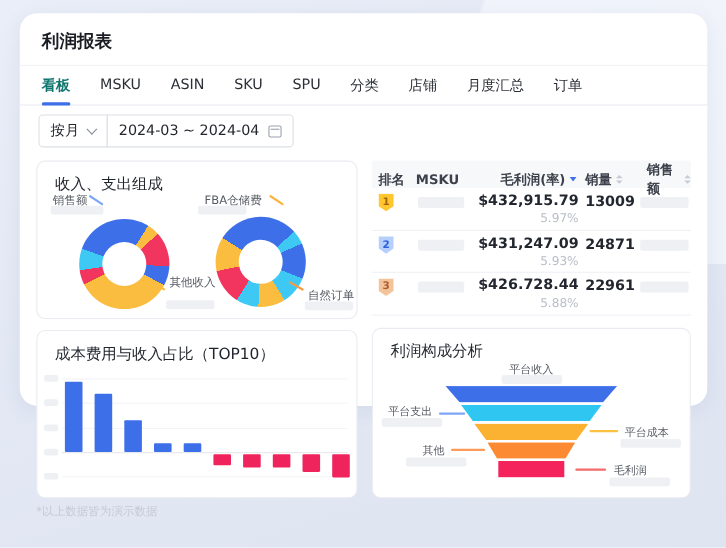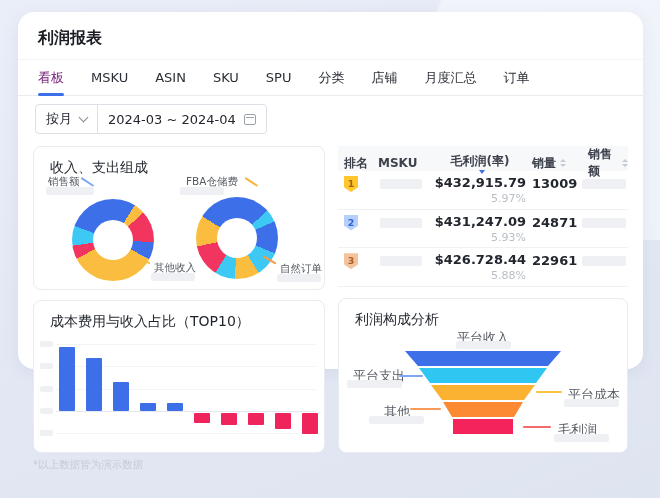--- a/index.html
+++ b/index.html
@@ -12,21 +12,21 @@
           background:#fff; border-radius:16px; box-shadow:0 4px 16px rgba(100,115,160,.10); }
 
   
   .hd { position:absolute; left:0; top:0; width:100%; height:48px; border-bottom:1px solid #f2f3f7; }
   .hd h1 { position:absolute; left:20px; top:16px; font-size:16px; font-weight:700; color:#1a1d23; }
 
   
   .tabs { position:absolute; left:0; top:48px; width:100%; height:36px;
           border-bottom:1px solid #e9ebf1; display:flex; align-items:stretch; padding:0 20px; gap:27px; }
   .tab { font-size:13px; color:#2b2f36; display:flex; align-items:center; position:relative; cursor:pointer; }
-  .tab.active { color:#701a75; font-weight:400; }
+  .tab.active { color:#0f766e; font-weight:700; }
   .tab.active::after { content:""; position:absolute; left:0; right:0; bottom:-1px; height:3px;
           background:#3d6fe8; border-radius:3px; }
 
   
   .filter { position:absolute; left:17px; top:92px; display:flex; }
   .fbox { height:30px; border:1px solid #dcdfe6; background:#fff; display:flex; align-items:center;
           padding:0 10px; font-size:13px; color:#23262d; }
   .fbox.sel { border-radius:4px 0 0 4px; }
   .fbox.date { border-radius:0 4px 4px 0; margin-left:-1px; }
   .chev { width:7px; height:7px; border-right:1.5px solid #858b96; border-bottom:1.5px solid #858b96;
@@ -50,21 +50,21 @@
   .conn { position:absolute; height:1.6px; border-radius:1px; }
 
   
   .grid-line { position:absolute; left:22px; right:8px; height:1px; background:#f3f4f7; }
   .grid-line.base { background:#e5e7ec; }
   .bar { position:absolute; width:16px; border-radius:1px; }
 
   
   .funnel { position:absolute; left:64px; top:52px; width:160px; }
   .flayer { height:15px; margin-bottom:2px; }
-  .flabel { position:absolute; font-size:13px; color:#565b63; white-space:nowrap; }
+  .flabel { position:absolute; font-size:10px; color:#565b63; white-space:nowrap; }
 
   
   .tbl { position:absolute; left:320px; top:134px; width:290px; font-size:13px; }
   .thead { display:grid; grid-template-columns:34px 58px 96px 56px 1fr; align-items:center;
            height:25px; background:#f7f8fa; border-radius:2px; font-size:12px; font-weight:600; color:#3c414b; }
   .trow  { display:grid; grid-template-columns:34px 58px 96px 56px 1fr;
            height:38.6px; border-bottom:1px solid #eff1f5; }
   .cell { padding-top:5px; }
   .profit-cell { text-align:right; padding-top:4px; }
   .pv { font-size:13px; color:#22262e; font-weight:600; }
@@ -72,21 +72,21 @@
   .vol { font-size:13px; color:#22262e; font-weight:600; padding-left:6px; }
   .badge { width:14px; height:16px; margin-left:6px; clip-path:polygon(0 0,100% 0,100% 70%,50% 100%,0 70%);
            display:flex; align-items:flex-start; justify-content:center; font-size:9.5px; font-weight:700; padding-top:2px; }
   .b1 { background:#ffc62e; color:#a4650a; } .b2 { background:#b7d0fb; color:#2f62d8; } .b3 { background:#f3c49c; color:#b05c2a; }
   .caret-down { width:0; height:0; border-left:3.5px solid transparent; border-right:3.5px solid transparent;
            border-top:4.5px solid #3d6fe8; display:inline-block; margin-left:4px; }
   .sort { display:inline-flex; flex-direction:column; gap:1.5px; margin-left:4px; }
   .sort i { width:0; height:0; border-left:3px solid transparent; border-right:3px solid transparent; display:block; }
   .sort .up { border-bottom:3.5px solid #c6cad2; } .sort .dn { border-top:3.5px solid #c6cad2; }
   .hcell { padding-left:6px; display:flex; align-items:center; }
-  .hcell.right { justify-content:flex-end; padding-right:2px;flex-direction:column; }
+  .hcell.right { justify-content:flex-end; padding-right:2px; }
 
   .footnote { position:absolute; left:15px; top:446px; font-size:10.5px; color:#c6cad4; }
 </style>
 </head>
 <body>
 
 <div class="page">
   <div class="main-card">
 
     <div class="hd">
@@ -119,21 +119,21 @@
     <div class="card card-comp">
       <h2>收入、支出组成</h2>
       <div class="donut" id="donutLeft" style="left: 38px; top: 52px; background: conic-gradient(rgb(61, 111, 232) 0deg, rgb(61, 111, 232) 32deg, rgb(251, 189, 63) 32deg, rgb(251, 189, 63) 48deg, rgb(242, 53, 95) 48deg, rgb(242, 53, 95) 93deg, rgb(61, 111, 232) 93deg, rgb(61, 111, 232) 118deg, rgb(251, 189, 63) 118deg, rgb(251, 189, 63) 243deg, rgb(242, 53, 95) 243deg, rgb(242, 53, 95) 262deg, rgb(62, 201, 245) 262deg, rgb(62, 201, 245) 290deg, rgb(61, 111, 232) 290deg, rgb(61, 111, 232) 360deg);"></div>
       <div class="donut" id="donutRight" style="left: 162px; top: 50px; background: conic-gradient(rgb(61, 111, 232) 0deg, rgb(61, 111, 232) 48deg, rgb(62, 201, 245) 48deg, rgb(62, 201, 245) 66deg, rgb(61, 111, 232) 66deg, rgb(61, 111, 232) 112deg, rgb(62, 201, 245) 112deg, rgb(62, 201, 245) 148deg, rgb(251, 189, 63) 148deg, rgb(251, 189, 63) 183deg, rgb(62, 201, 245) 183deg, rgb(62, 201, 245) 212deg, rgb(242, 53, 95) 212deg, rgb(242, 53, 95) 258deg, rgb(251, 189, 63) 258deg, rgb(251, 189, 63) 302deg, rgb(61, 111, 232) 302deg, rgb(61, 111, 232) 360deg);"></div>
       <div class="dlabel" style="left:14px;top:28px">销售额</div>
       <div class="ph" style="left:12px;top:40px;width:48px;height:8px"></div>
       <div class="conn" style="left:46px;top:34px;width:15px;background:#7fa6f5;transform:rotate(33deg)"></div>
       <div class="dlabel" style="left:152px;top:28px">FBA仓储费</div>
       <div class="ph" style="left:146px;top:40px;width:44px;height:8px"></div>
       <div class="conn" style="left:210px;top:34px;width:15px;background:#fbb23f;transform:rotate(33deg)"></div>
-      <div class="dlabel" style="left:120px;top:114px">其他收入</div>
+      <div class="dlabel" style="left:120px;top:103px">其他收入</div>
       <div class="ph" style="left:117px;top:126px;width:44px;height:8px"></div>
       <div class="conn" style="left:103px;top:112px;width:14px;background:#fbbd3f;transform:rotate(30deg)"></div>
       <div class="dlabel" style="left:246px;top:115px">自然订单</div>
       <div class="ph" style="left:243px;top:127px;width:44px;height:8px"></div>
       <div class="conn" style="left:228px;top:112px;width:15px;background:#fb9a3f;transform:rotate(30deg)"></div>
     </div>
 
     <div class="tbl">
       <div class="thead">
         <div class="hcell">排名</div>

